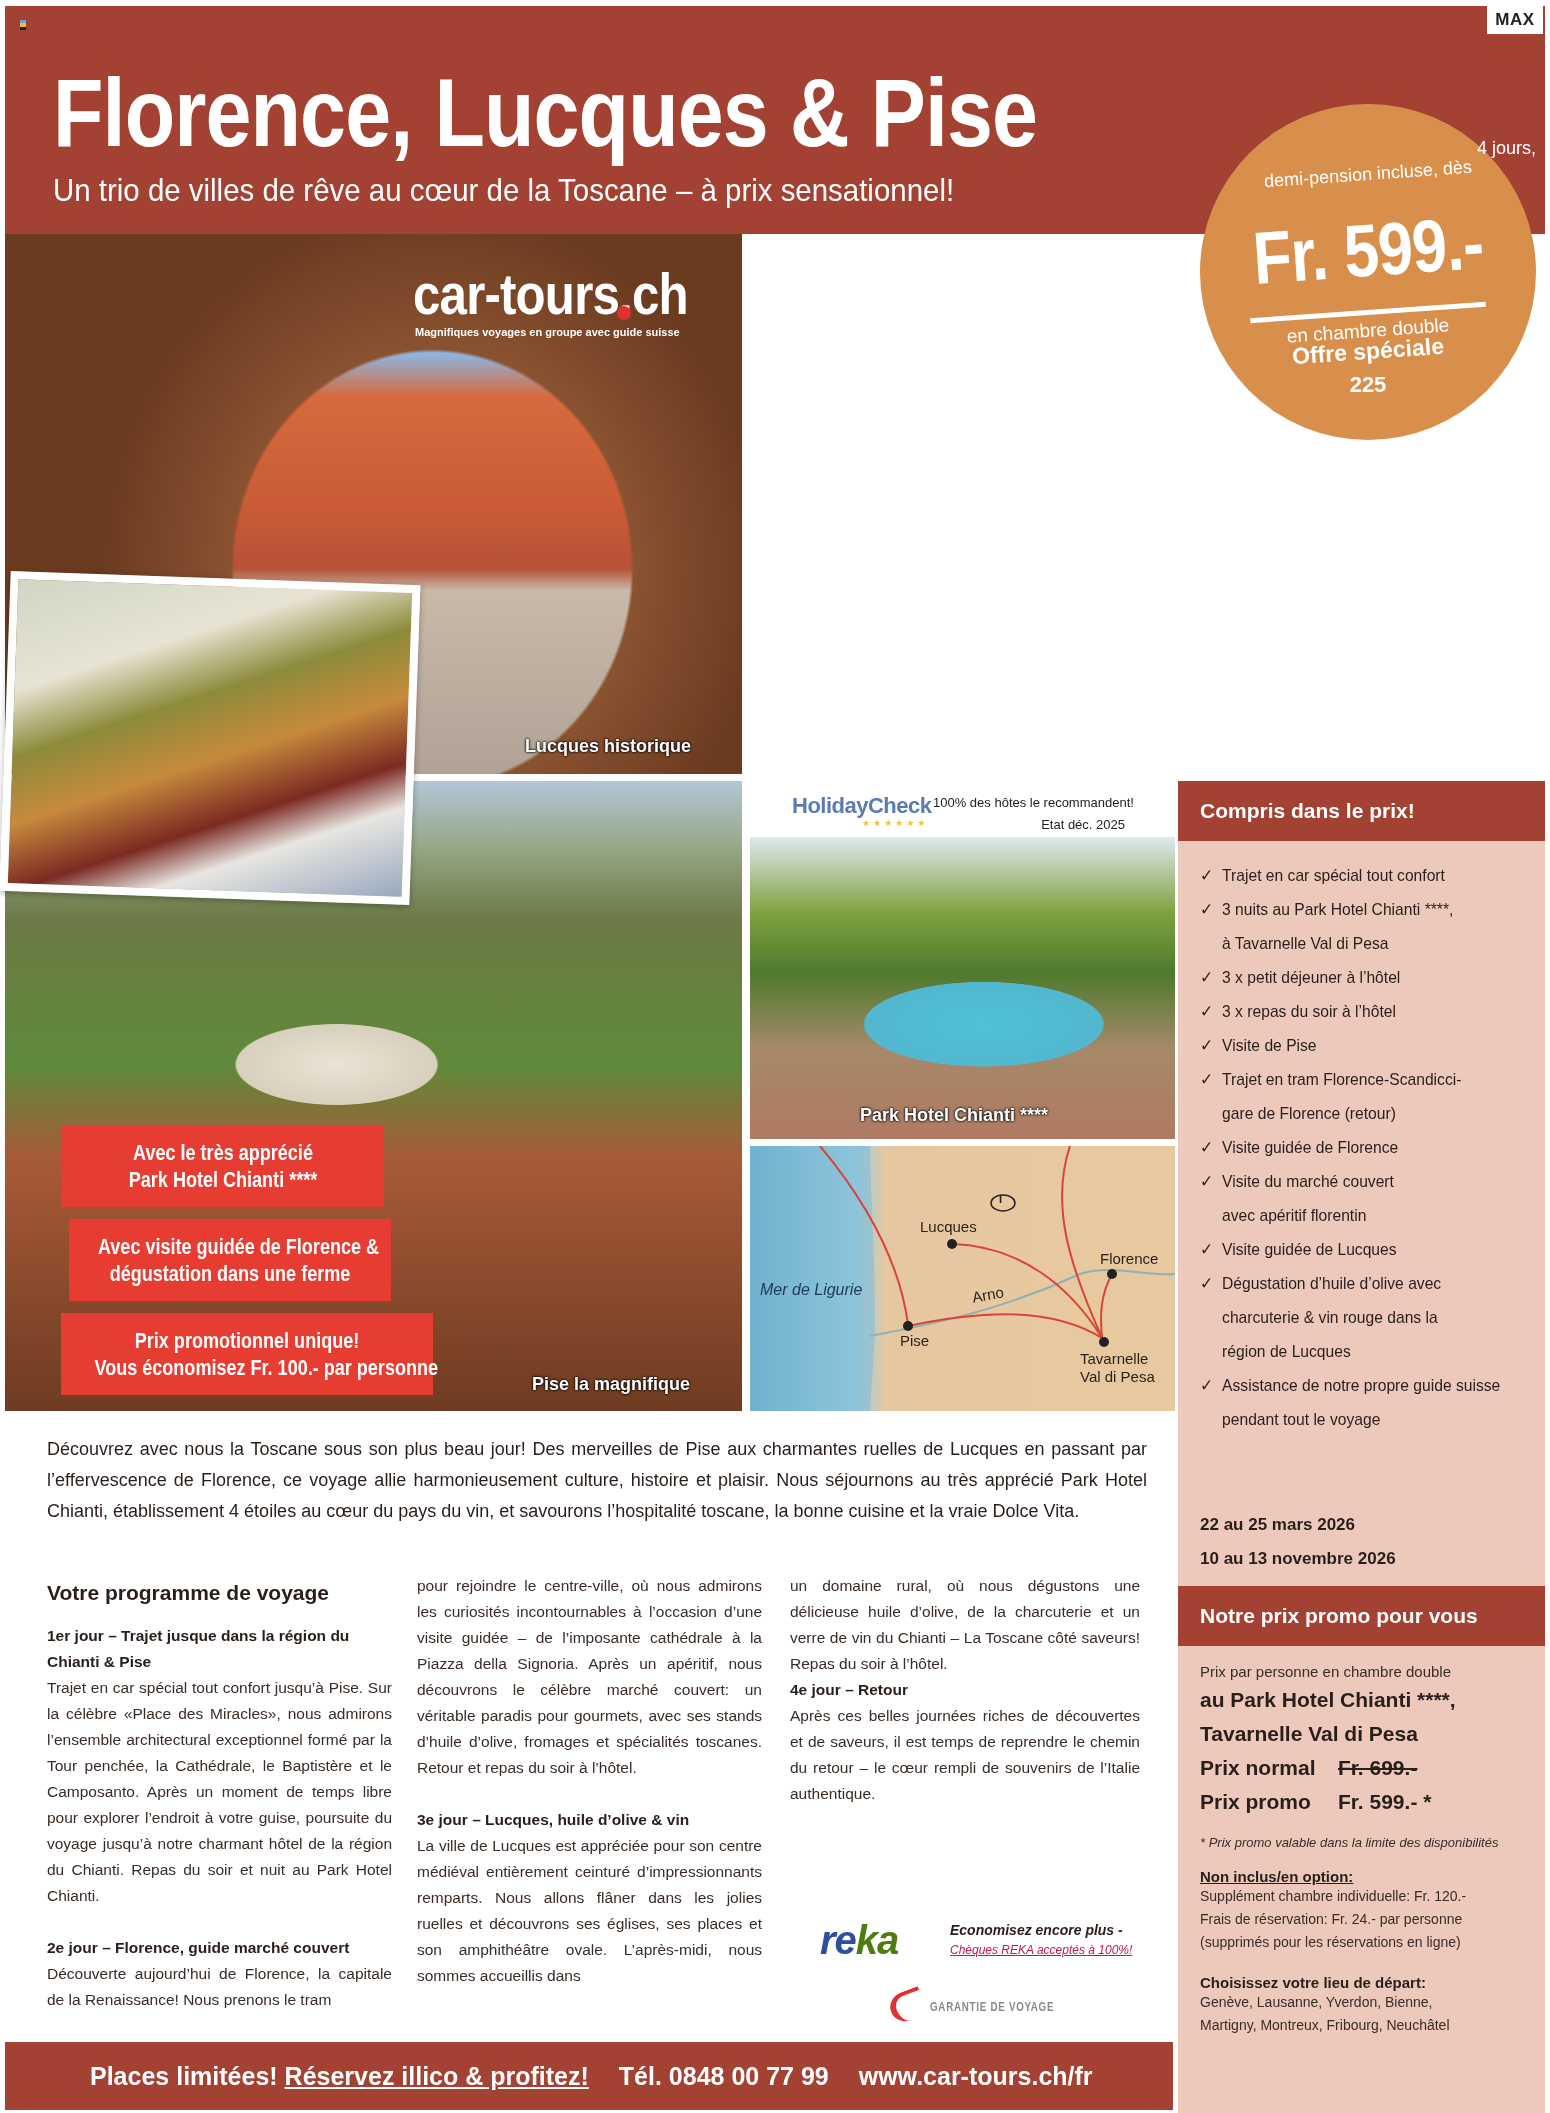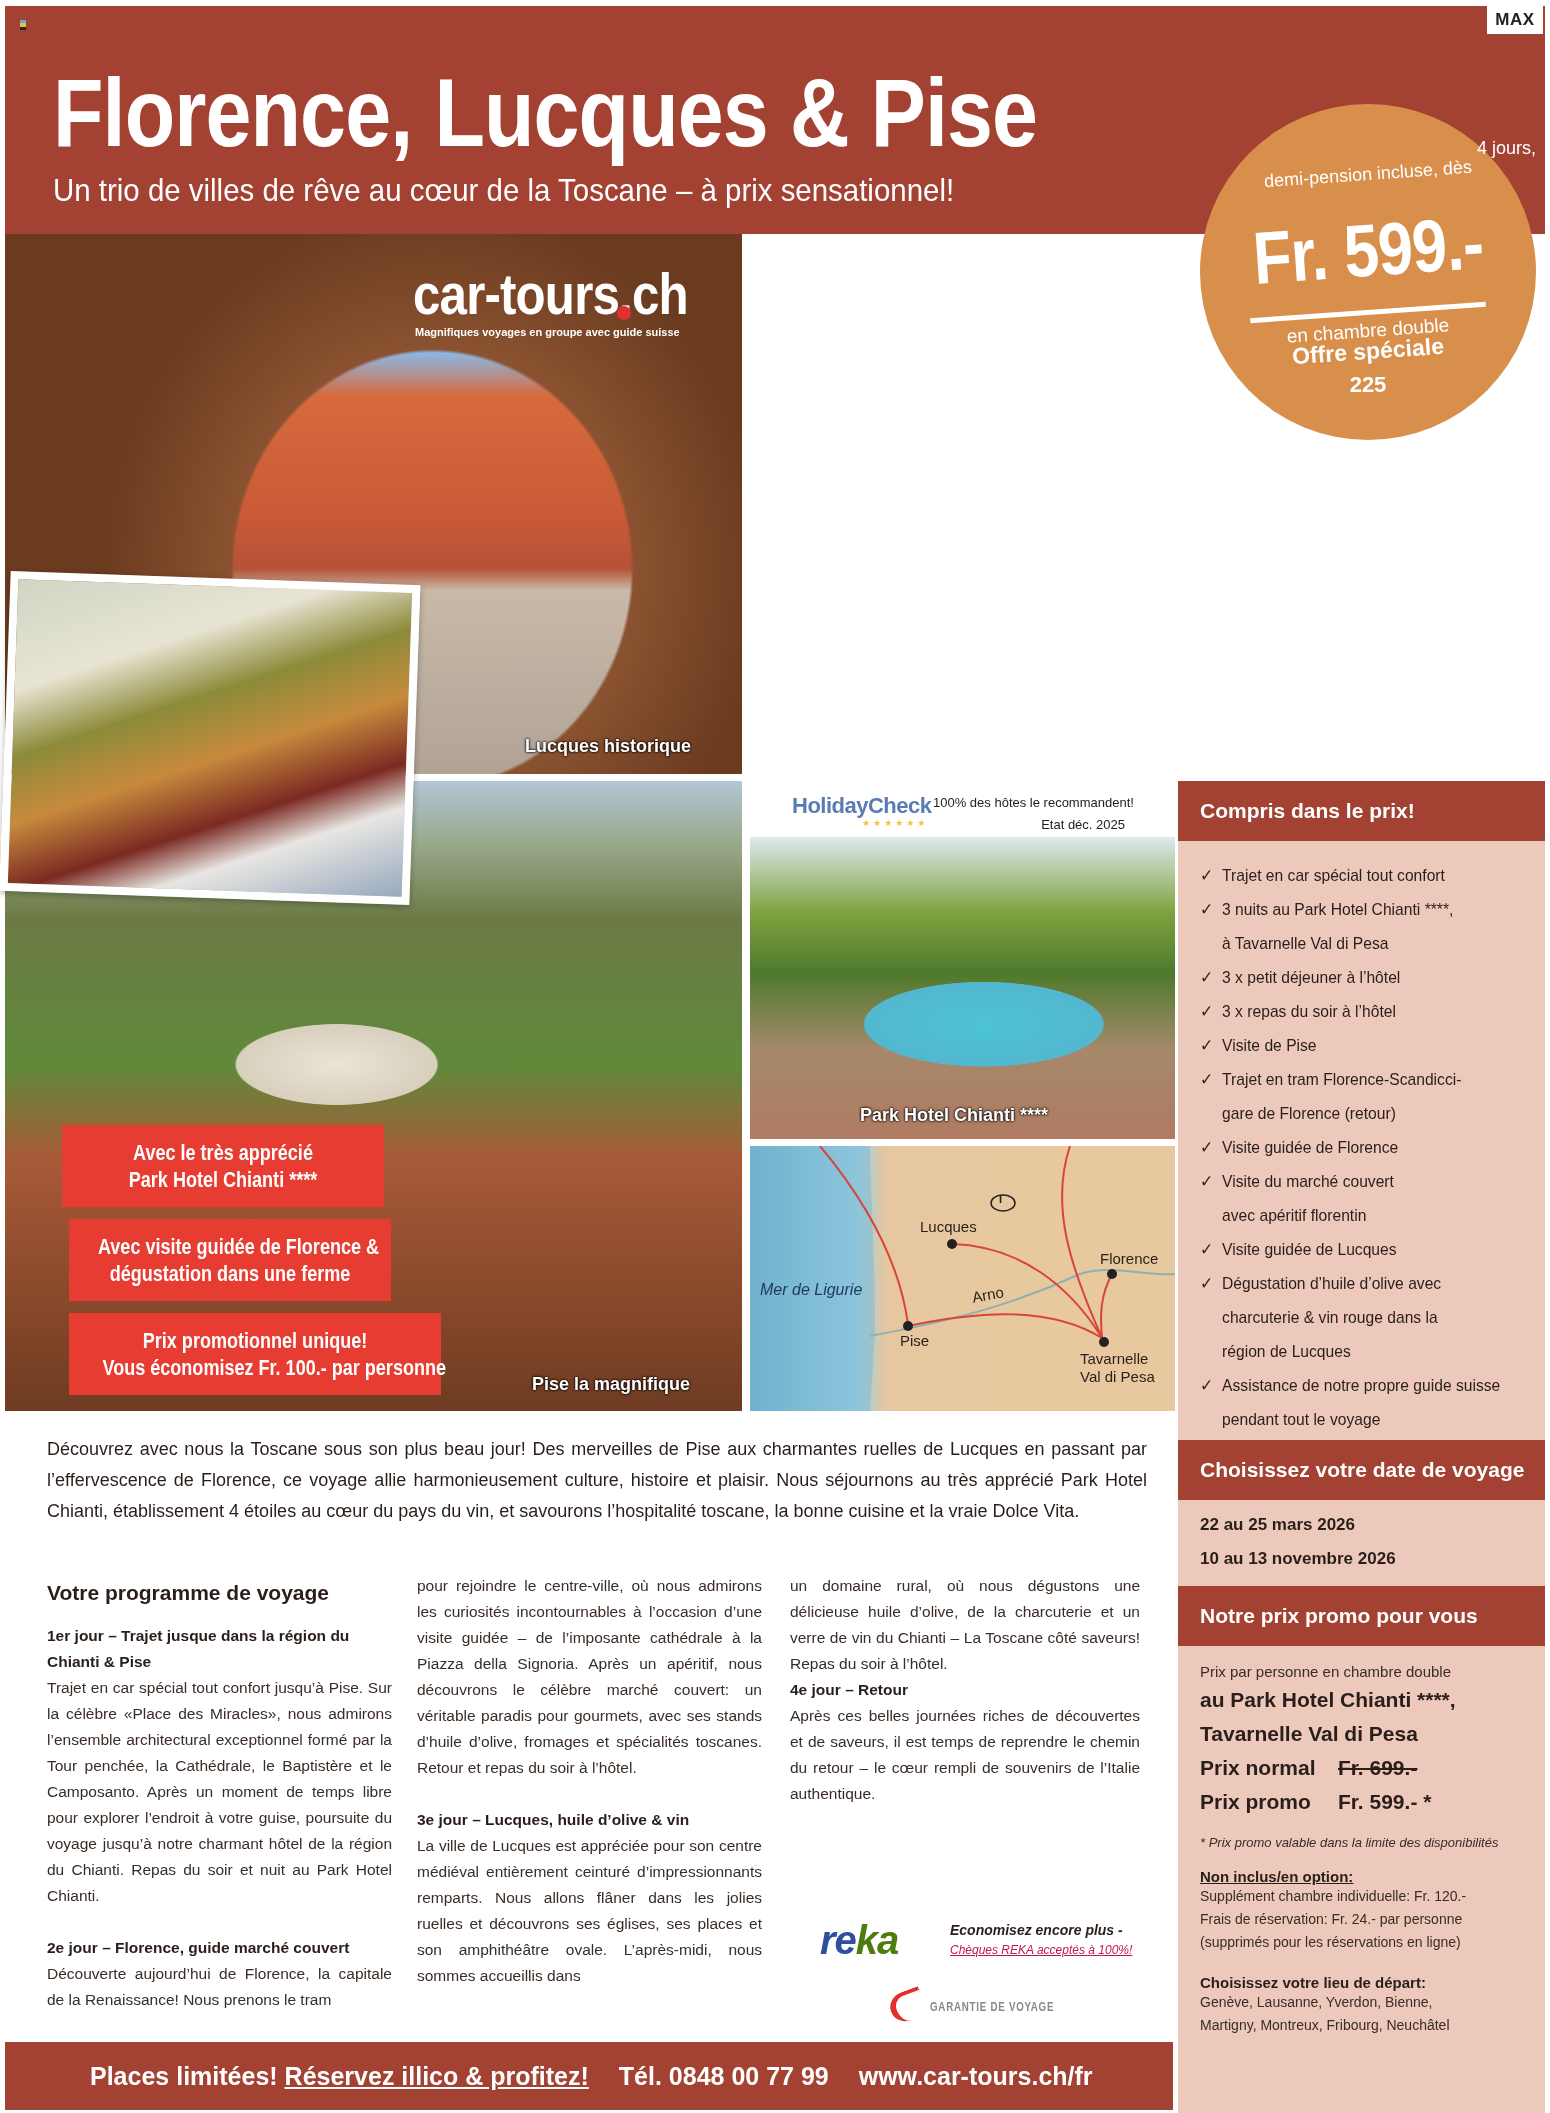--- a/index.html
+++ b/index.html
@@ -51,21 +51,21 @@
   .hc-logo { position: absolute; left: 42px; top: 12px; color: #5a7bb3; font: bold 22px "Liberation Sans", sans-serif; letter-spacing: -0.5px; }
   .hc-stars { position: absolute; left: 112px; top: 37px; color: #f1c142; font-size: 9px; letter-spacing: 3px; }
   .hc-text1 { position: absolute; left: 183px; top: 14px; font: 13px "Liberation Sans", sans-serif; color: #222; }
   .hc-text2 { position: absolute; right: 50px; top: 36px; font: 13px "Liberation Sans", sans-serif; color: #222; }
   .ph-map { left: 745px; top: 1140px; width: 425px; height: 265px; background: linear-gradient(90deg, #5ea6c6 0%, #9cd0e3 25%, #e6c79f 32%, #e8c99f 100%); }
 
   .promo-box { position: absolute; background: #e63c31; color: #fff; font: bold 22px "Liberation Sans", sans-serif; text-align: center; line-height: 27px; z-index: 4; display: flex; flex-direction: column; justify-content: center; }
   .promo-box span { display: block; transform: scaleX(0.82); white-space: nowrap; }
   .pb1 { left: 57px; top: 1119px; width: 322px; height: 82px; }
   .pb2 { left: 64px; top: 1213px; width: 322px; height: 82px; }
-  .pb3 { left: 64px; top: 1307px; width: 372px; height: 82px; }
+  .pb3 { left: 56px; top: 1307px; width: 372px; height: 82px; }
 
   
   .sidebar { position: absolute; left: 1173px; top: 775px; width: 367px; height: 1503px; background: #ecc9bb; }
   .sb-head { position: absolute; left: 0; width: 367px; height: 60px; background: #a34233; color: #fff; font: bold 21px "Liberation Sans", sans-serif; padding-left: 22px; line-height: 60px; }
   .inc-list { position: absolute; left: 22px; top: 78px; width: 340px; list-style: none; }
   .inc-list li { font: 17px "Liberation Sans", sans-serif; color: #2a1e1a; line-height: 34px; position: relative; padding-left: 24px; transform: scaleX(0.92); transform-origin: left; white-space: nowrap; }
   .inc-list li .chk { position: absolute; left: 0; top: 0; }
   .pi-small { font: 15px "Liberation Sans", sans-serif; line-height: 22px; color: #3a2c26; }
   .pi-big { font: bold 21px "Liberation Sans", sans-serif; line-height: 34px; color: #2a1e1a; }
   .pi-row { display: flex; font: bold 21px "Liberation Sans", sans-serif; line-height: 34px; }
@@ -195,21 +195,20 @@
       <li><span class="chk">✓</span><span>Visite du marché couvert</span></li>
       <li><span class="chk"></span><span>avec apéritif florentin</span></li>
       <li><span class="chk">✓</span><span>Visite guidée de Lucques</span></li>
       <li><span class="chk">✓</span><span>Dégustation d’huile d’olive avec</span></li>
       <li><span class="chk"></span><span>charcuterie &amp; vin rouge dans la</span></li>
       <li><span class="chk"></span><span>région de Lucques</span></li>
       <li><span class="chk">✓</span><span>Assistance de notre propre guide suisse</span></li>
       <li><span class="chk"></span><span>pendant tout le voyage</span></li>
     </ul>
 
-    <div class="sb-head" style="top:659px;">Choisissez votre date de voyage</div>
     <div style="position:absolute;left:22px;top:727px;">
       <div style="font:bold 17px 'Liberation Sans',sans-serif;line-height:34px;">22 au 25 mars 2026</div>
       <div style="font:bold 17px 'Liberation Sans',sans-serif;line-height:34px;">10 au 13 novembre 2026</div>
     </div>
 
     <div class="sb-head" style="top:805px;">Notre prix promo pour vous</div>
     <div style="position:absolute;left:22px;top:880px;width:340px;">
       <div class="pi-small">Prix par personne en chambre double</div>
       <div class="pi-big">au Park Hotel Chianti ****,</div>
       <div class="pi-big">Tavarnelle Val di Pesa</div>

